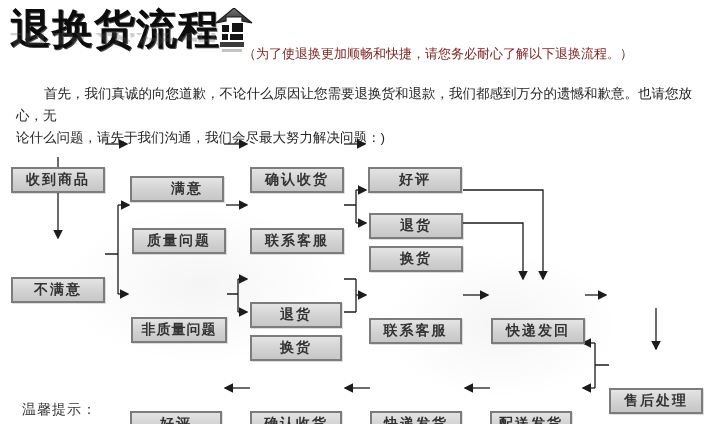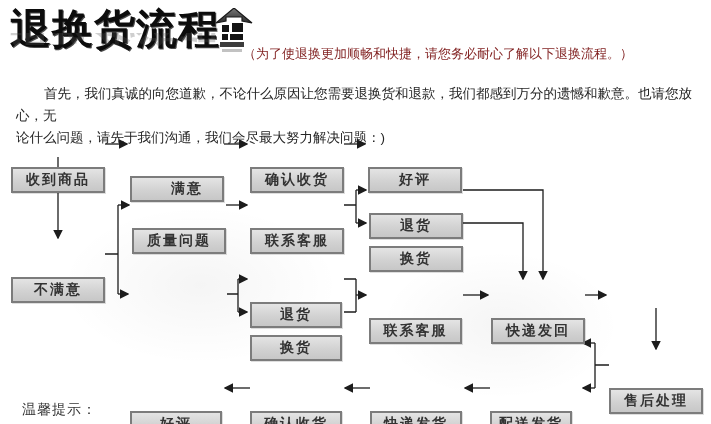--- a/index.html
+++ b/index.html
@@ -129,20 +129,21 @@
   <div class="node" style="left:250px;top:131px;">确认收货</div>
   <div class="node" style="left:368px;top:131px;">好评</div>
 
   <div class="node" style="left:132px;top:192px;">质量问题</div>
   <div class="node" style="left:250px;top:192px;">联系客服</div>
   <div class="node" style="left:369px;top:177px;">退货</div>
   <div class="node" style="left:369px;top:210px;">换货</div>
 
   <div class="node" style="left:11px;top:241px;">不满意</div>
 
+  <div class="node" style="left:131px;top:281px;width:96px;letter-spacing:1px;">非质量问题</div>
   <div class="node" style="left:250px;top:266px;width:92px;">退货</div>
   <div class="node" style="left:250px;top:299px;width:92px;">换货</div>
   <div class="node" style="left:369px;top:282px;width:93px;">联系客服</div>
   <div class="node" style="left:491px;top:282px;">快递发回</div>
 
   <div class="node" style="left:609px;top:352px;">售后处理</div>
   <div class="node" style="left:490px;top:375px;width:82px;">配送发货</div>
   <div class="node" style="left:370px;top:375px;width:92px;">快递发货</div>
   <div class="node" style="left:250px;top:375px;width:92px;">确认收货</div>
   <div class="node" style="left:130px;top:375px;width:92px;">好评</div>

